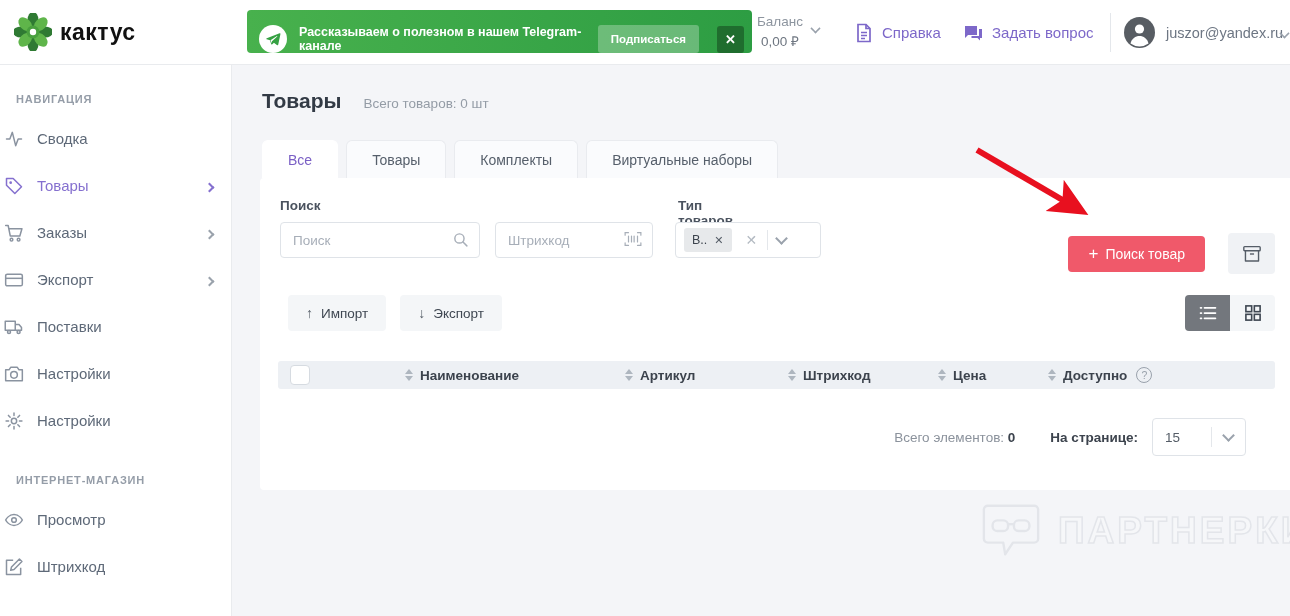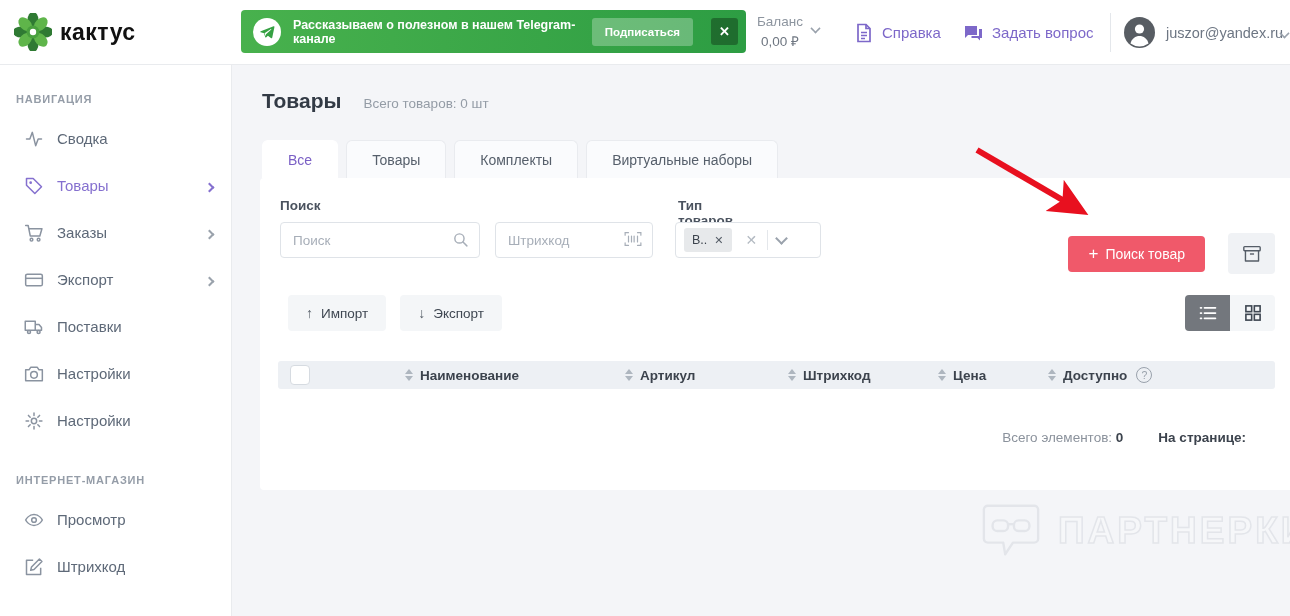--- a/index.html
+++ b/index.html
@@ -13,23 +13,23 @@
   }
   
   .topbar {
     position:absolute; left:0; top:0; width:1290px; height:65px;
     background:#ffffff; border-bottom:1px solid #e9ebee; z-index:5;
     display:flex; align-items:center;
   }
   .logo { display:flex; align-items:center; gap:8px; padding-left:14px; width:220px; }
   .logo-text { font-size:23px; font-weight:bold; color:#111; letter-spacing:0.5px; }
   .tg-banner {
-    position:absolute; left:241px; top:10px; width:505px; height:43px;
+    position:absolute; left:247px; top:10px; width:505px; height:43px;
     background:linear-gradient(90deg,#48b14d 0%,#2d9d43 100%);
-    border-radius:4px; display:flex; align-items:center; padding:0 8px 0 12px; gap:12px;
+    border-radius:4px; display:flex; align-items:flex-end; padding:0 8px 0 12px; gap:12px;
   }
   .tg-circle { width:28px; height:28px; border-radius:50%; background:#fff; display:flex; align-items:center; justify-content:center; flex:none; }
   .tg-banner-text { color:#fff; font-size:12.5px; font-weight:bold; flex:1; }
   .tg-subscribe {
     background:rgba(255,255,255,0.28); color:#fff; border:none; border-radius:3px;
     font-size:11.5px; font-weight:bold; padding:8px 13px; cursor:pointer; font-family:inherit;
   }
   .tg-close {
     width:27px; height:27px; margin-left:6px; background:rgba(20,70,30,0.55); border:none; border-radius:3px;
     color:#fff; font-size:13px; font-weight:bold; cursor:pointer; display:flex; align-items:center; justify-content:center;
@@ -50,21 +50,21 @@
   .sidebar {
     position:absolute; left:0; top:65px; width:232px; height:551px;
     background:#ffffff; border-right:1px solid #e9ebee; padding-top:28px;
   }
   .side-section-title {
     font-size:11px; font-weight:bold; color:#959da8; letter-spacing:0.8px;
     padding:0 16px; margin-bottom:10px;
   }
   .side-section-title.second { margin-top:30px; }
   .side-item {
-    height:47px; display:flex; align-items:center; padding:0 18px 0 24px;
+    height:47px; display:flex; align-items:center; padding:0 18px 0 4px;
     color:#5e6978; font-size:15px; cursor:pointer; position:relative;
   }
   .side-item .s-icon { width:20px; height:20px; margin-right:13px; color:#8a93a0; flex:none; }
   .side-item.active, .side-item.active .s-icon { color:#8570cf; }
   .side-item .expand { margin-left:auto; }
   .side-item .expand .chev { transform:rotate(-45deg); width:7px; height:7px; }
   .side-item.active .expand .chev { border-color:#8570cf; }
   
   .main { position:absolute; left:232px; top:65px; right:0; bottom:0; }
   .page-head { position:absolute; left:30px; top:24px; display:flex; align-items:baseline; gap:22px; }
@@ -483,20 +483,25 @@
         <span class="q-circle">?</span>
       </span>
     </div>
 
     <div class="pag-row">
       <span class="pag-total">
         <span>Всего элементов:</span>
         <b>0</b>
       </span>
       <span class="pag-perpage">На странице:</span>
+      <span class="perpage-select">
+        <span class="perpage-value">15</span>
+        <span class="pp-divider"></span>
+        <span class="chev" style="margin-top:-4px;"></span>
+      </span>
     </div>
   </section>
 
   <div class="watermark">
     <span>
       <svg class="ic" width="62" height="62" viewBox="0 0 64 64" fill="none" stroke="#e3e5ea" stroke-width="2.5" stroke-linejoin="round">
         <path d="M8 6h48a4 4 0 0 1 4 4v30a4 4 0 0 1-4 4H34l-8 12-2-12H8a4 4 0 0 1-4-4V10a4 4 0 0 1 4-4z"></path>
         <rect x="13" y="21" width="16" height="11" rx="5"></rect>
         <rect x="35" y="21" width="16" height="11" rx="5"></rect>
         <path d="M29 25h6"></path>

